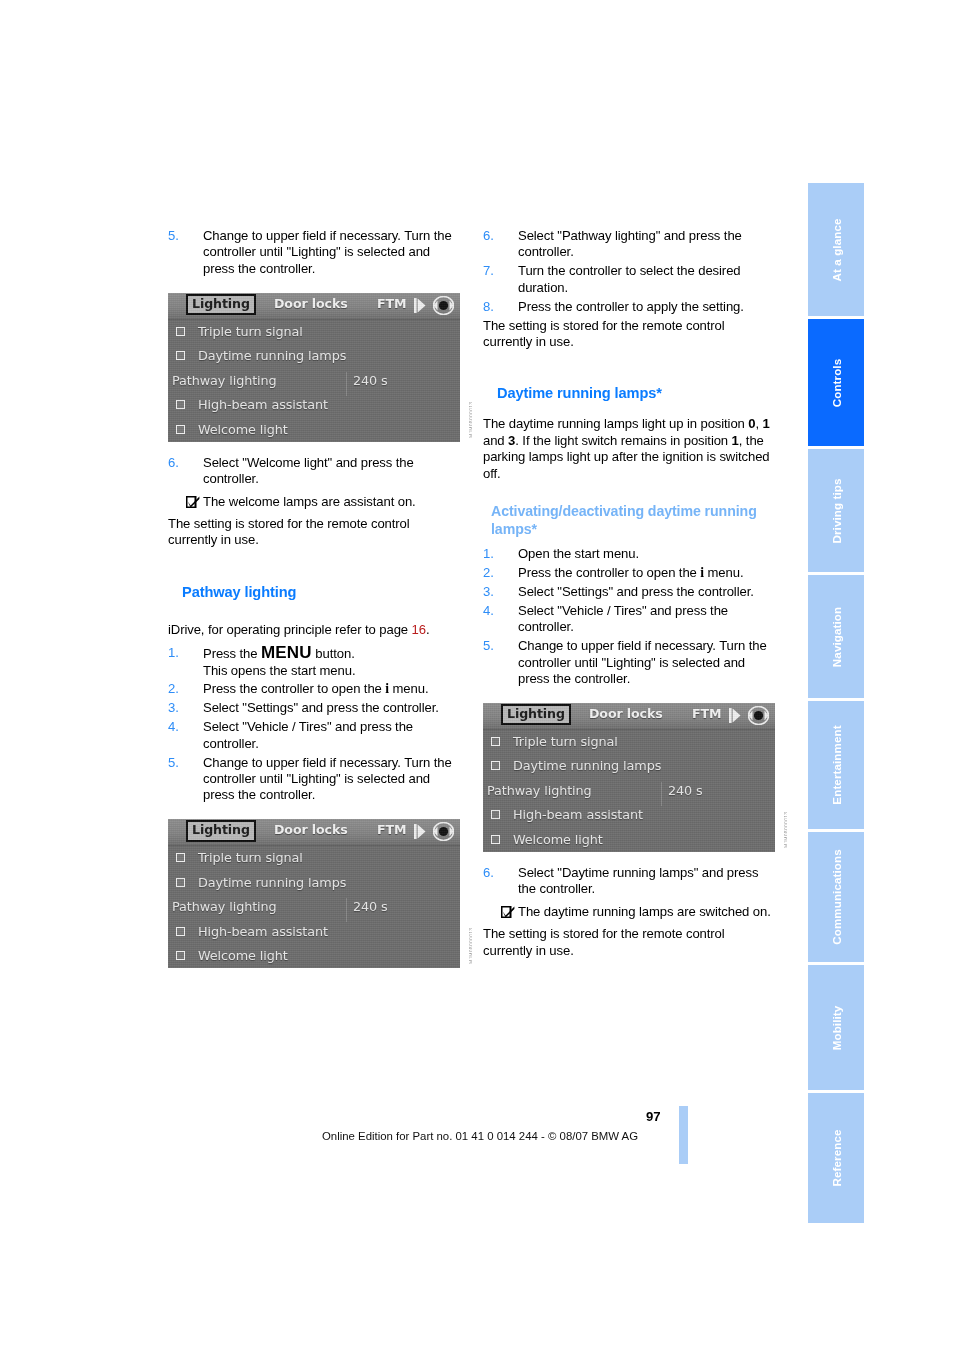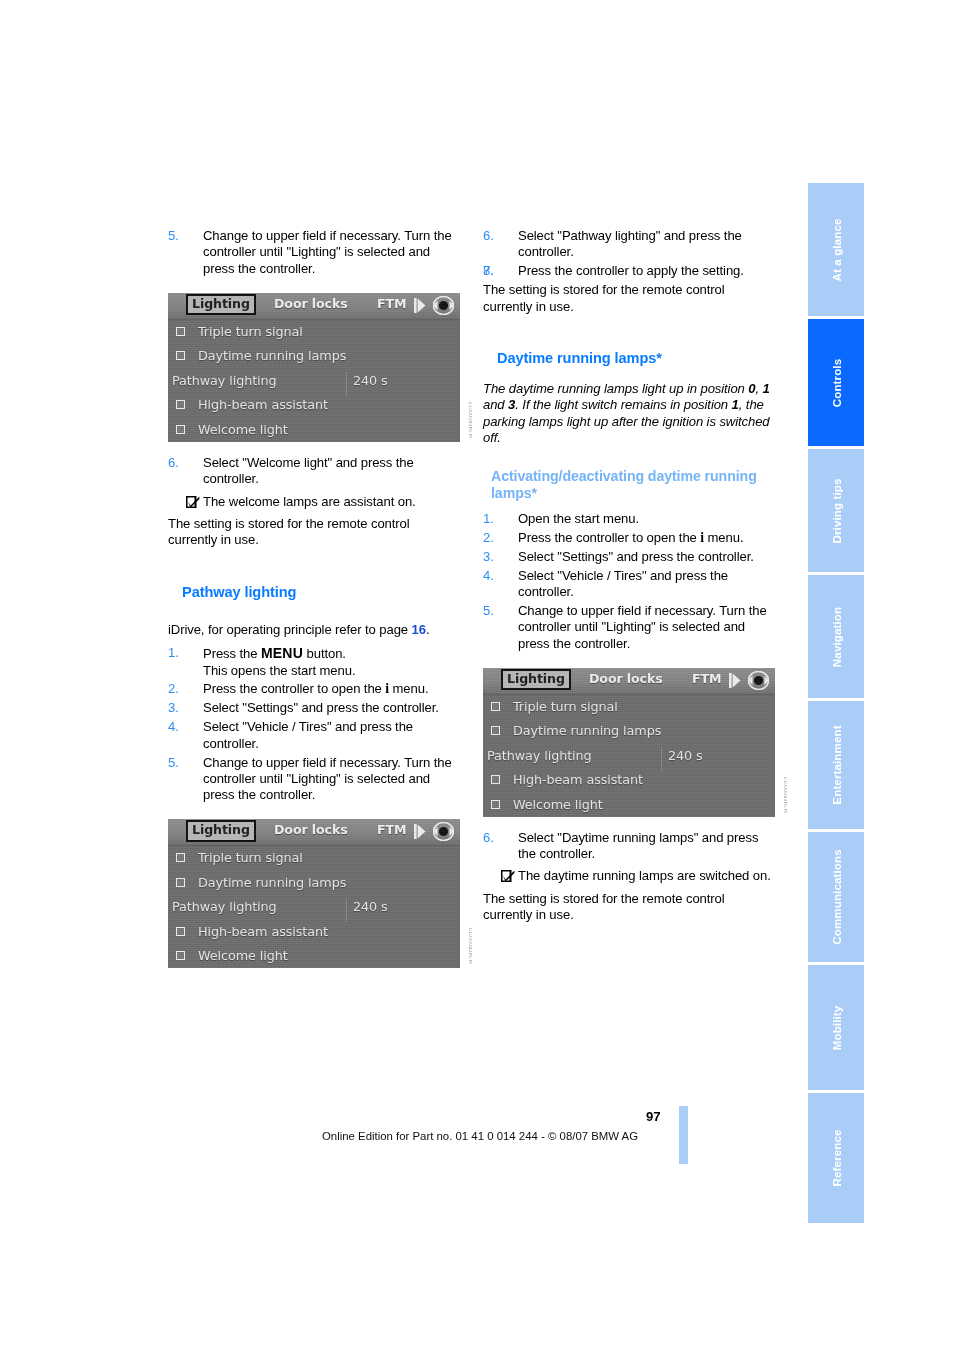--- a/index.html
+++ b/index.html
@@ -78,30 +78,30 @@
     position: absolute;
     left: 0;
     top: 0;
     width: 24px;
     text-align: left;
     color: #2e8df7;
     font-size: 13.1px;
   }
   .kbd {
     font-weight: bold;
-    font-size: 14px;
+    font-size: 17px;
     letter-spacing: 0.2px;
   }
   .iglyph {
     font-weight: bold;
     font-family: "Liberation Serif", serif;
     font-size: 13.6px;
   }
   .bnum { font-weight: bold; }
-  .pageref { color: #1d4ed8; font-weight: bold; }
+  .pageref { color: #b91c1c; }
 
   
   .note {
     position: relative;
     padding-left: 35px;
     margin: 6px 0 6px 0;
     font-size: 13.1px;
     line-height: 16.4px;
   }
   .note .chk {
@@ -451,34 +451,35 @@
 
   <div class="col" id="col-right">
 
     <ol class="steps">
       <li>
         <span class="num">6.</span>
         <span>Select "Pathway lighting" and press the controller.</span>
       </li>
       <li>
         <span class="num">7.</span>
+        <span>Turn the controller to select the desired duration.</span>
       </li>
       <li>
         <span class="num">8.</span>
         <span>Press the controller to apply the setting.</span>
       </li>
     </ol>
 
     <p class="body" style="margin-top:2px;">The setting is stored for the remote control currently in use.</p>
 
     <div class="gap-l"></div>
 
     <h2 class="heading">Daytime running lamps*</h2>
 
-    <p class="body" style="margin-top:1px;font-style:italic;"><span>The daytime running lamps light up in position </span><span class="bnum">0</span><span>, </span><span class="bnum">1</span><span> and </span><span class="bnum">3</span><span>. If the light switch remains in position </span><span class="bnum">1</span><span>, the parking lamps light up after the ignition is switched off.</span></p>
+    <p class="body" style="margin-top:1px;"><span>The daytime running lamps light up in position </span><span class="bnum">0</span><span>, </span><span class="bnum">1</span><span> and </span><span class="bnum">3</span><span>. If the light switch remains in position </span><span class="bnum">1</span><span>, the parking lamps light up after the ignition is switched off.</span></p>
 
     <div class="gap-m"></div>
 
     <h3 class="subheading">Activating/deactivating daytime running lamps*</h3>
 
     <ol class="steps" style="margin-top:2px;">
       <li>
         <span class="num">1.</span>
         <span>Open the start menu.</span>
       </li>

